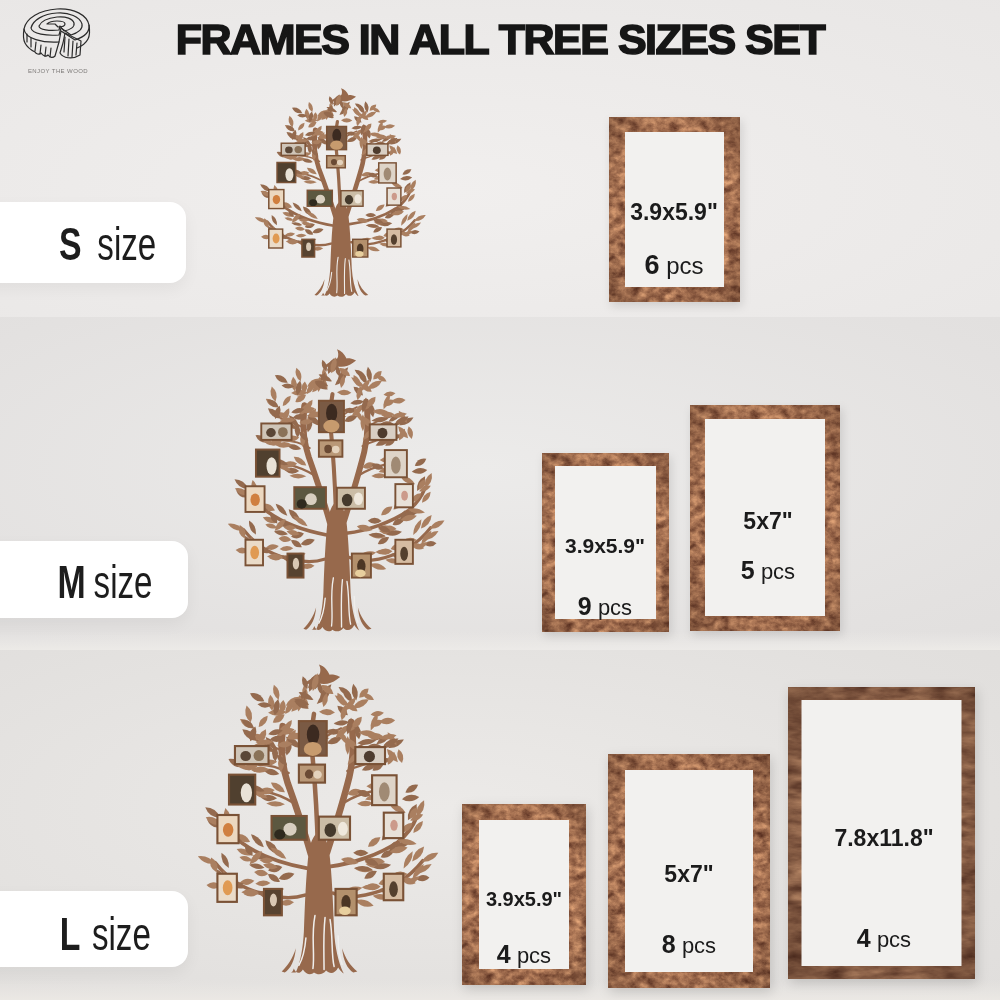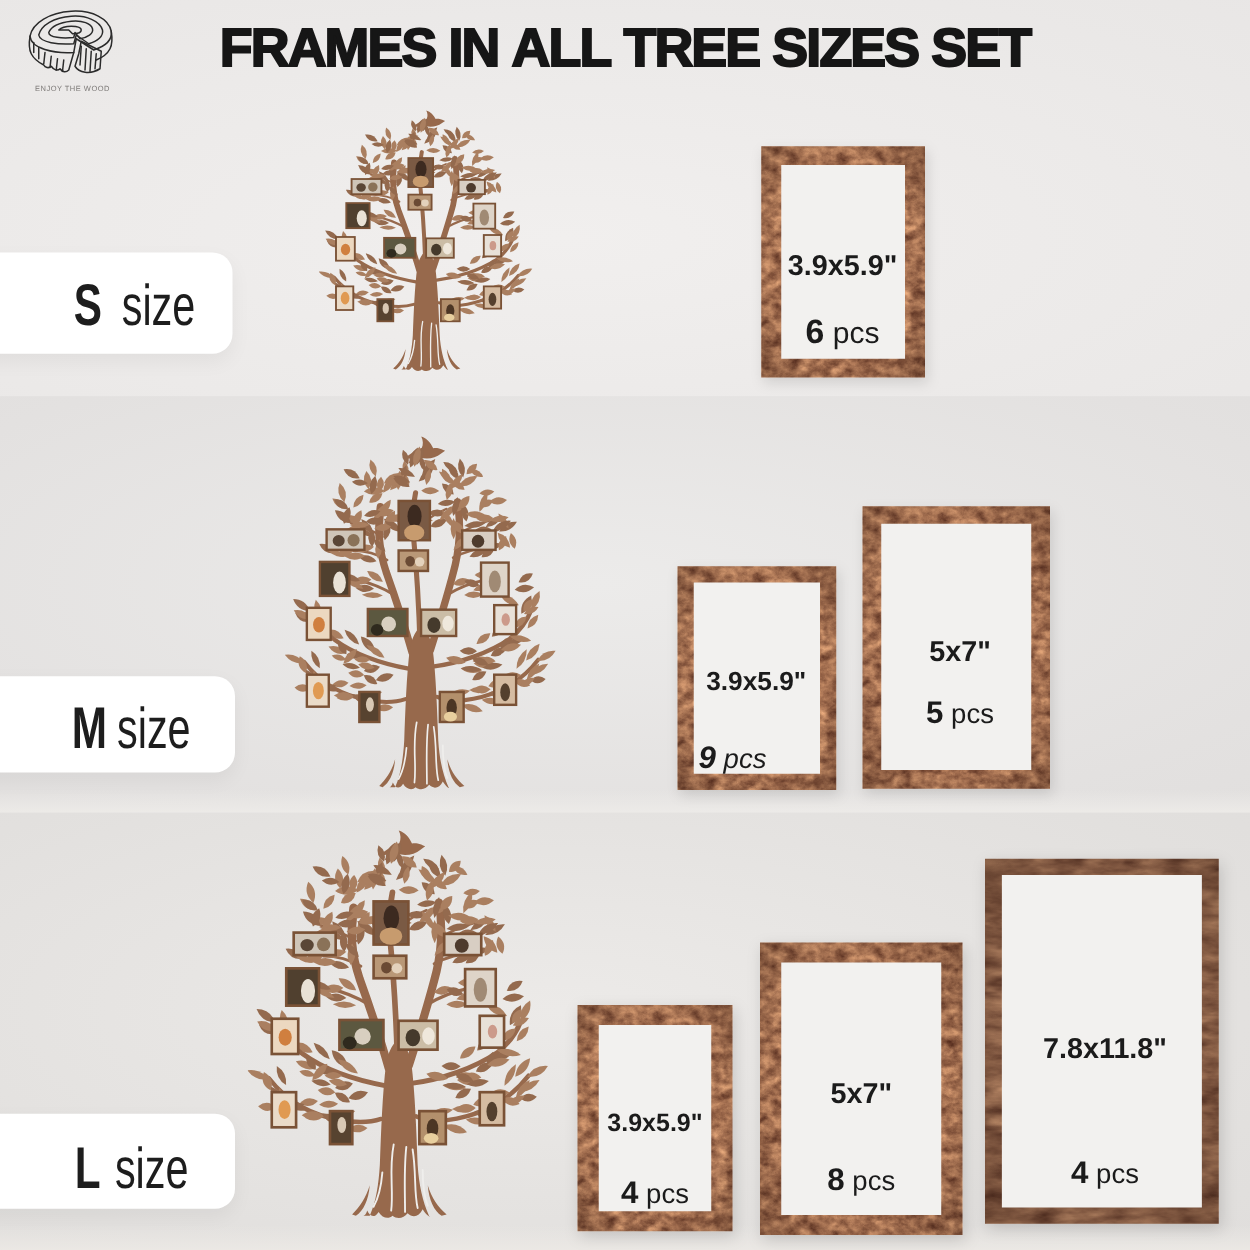--- a/index.html
+++ b/index.html
@@ -450,21 +450,21 @@
 <div class="ftxt" style="left:674px;top:250px;font-size:24px;"><b style="font-size:27px;">6</b> pcs</div>
 
 <svg class="pf" style="left:542px;top:453px;filter:drop-shadow(2px 4px 5px rgba(0,0,0,0.12));" width="127" height="179">
   <rect width="127" height="179" fill="#9a6a4e" filter="url(#wood)"></rect>
       <rect width="127" height="179" fill="url(#edged)"></rect>
   <rect x="13" y="13" width="101" height="153" fill="#f2f1ef"></rect>
 </svg>
 
 <div class="ftxt" style="left:605px;top:534px;font-size:21px;font-weight:bold;">3.9x5.9"</div>
 
-<div class="ftxt" style="left:586px;top:592px;font-size:22px;font-style:italic;"><b style="font-size:25px;">9</b> pcs</div>
+<div class="ftxt" style="left:605px;top:592px;font-size:22px;"><b style="font-size:25px;">9</b> pcs</div>
 
 <svg class="pf" style="left:690px;top:405px;filter:drop-shadow(2px 4px 5px rgba(0,0,0,0.12));" width="150" height="226">
   <rect width="150" height="226" fill="#9a6a4e" filter="url(#wood)"></rect>
       <rect width="150" height="226" fill="url(#edged)"></rect>
   <rect x="15" y="14" width="120" height="197" fill="#f2f1ef"></rect>
 </svg>
 
 <div class="ftxt" style="left:768px;top:508px;font-size:23px;font-weight:bold;">5x7"</div>
 
 <div class="ftxt" style="left:768px;top:556px;font-size:22px;"><b style="font-size:25px;">5</b> pcs</div>

